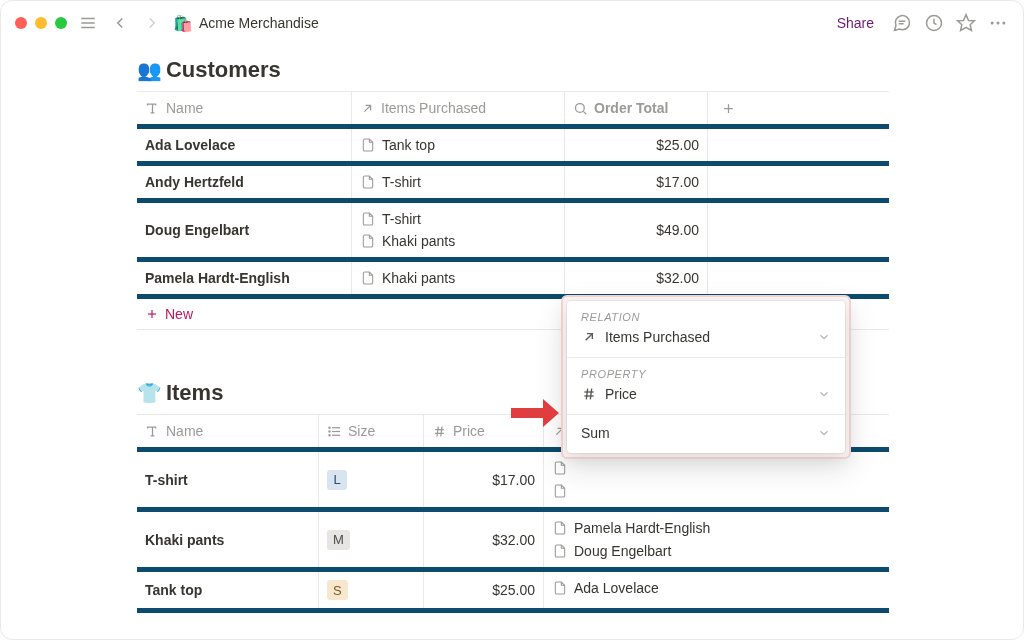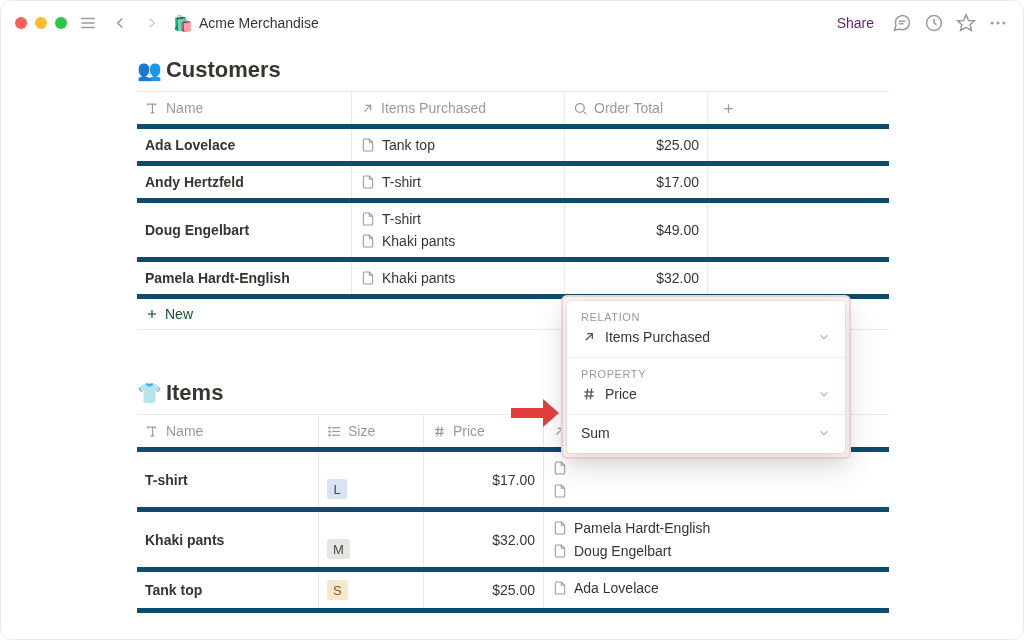--- a/index.html
+++ b/index.html
@@ -82,39 +82,39 @@
       border-right: 1px solid #e9e9e7;
     }
     .thead .cell { color: #9b9a97; font-weight: 400; gap: 6px; }
     .trow .cell { font-weight: 600; }
     .trow .cell.normal { font-weight: 400; }
     .thead .cell svg, .trow .cell svg { flex-shrink: 0; }
     .col-name { width: 215px; }
     .col-items { width: 213px; flex-direction: column; align-items: flex-start; gap: 6px; }
     .thead .col-items { flex-direction: row; align-items: center; }
     .col-order { width: 143px; justify-content: flex-end; }
-    .thead .col-order { justify-content: flex-start; }
+    .thead .col-order { justify-content: flex-start; font-weight: bold; }
     .col-plus { width: 40px; border-right: none; justify-content: center; }
     .trow .col-plus { border-right: none; }
     .item-chip { display: flex; align-items: center; gap: 6px; font-weight: 400; }
     .new-row {
       padding: 7px 8px;
-      color: #14532d;
+      color: #be185d;
       font-size: 14px;
       display: flex;
       align-items: center;
       gap: 6px;
       cursor: pointer;
       border-bottom: 1px solid #e9e9e7;
       text-align: center;
     }
 
     
     .col-iname { width: 182px; }
-    .col-size { width: 105px; align-items: flex-end; }
+    .col-size { width: 105px; }
     .col-price { width: 120px; justify-content: flex-end; }
     .thead .col-price { justify-content: flex-start; }
     .col-purch { width: 256px; border-right: none; flex-direction: column; align-items: flex-start; gap: 7px; }
     .thead .col-purch { flex-direction: row; align-items: center; }
     .size-chip {
       display: inline-flex;
       align-items: center;
       justify-content: center;
       height: 20px;
       min-width: 20px;
@@ -149,20 +149,21 @@
       padding: 10px 14px 12px;
       border-bottom: 1px solid #eeece9;
     }
     .pop-sec:last-child { border-bottom: none; }
     .pop-label {
       font-size: 11px;
       letter-spacing: 0.6px;
       color: #9b9a97;
       font-weight: 500;
       margin-bottom: 6px;
+      font-style: italic;
     }
     .pop-row {
       display: flex;
       align-items: center;
       gap: 8px;
       font-size: 14px;
       color: #37352f;
       cursor: pointer;
     }
     .pop-row .chev { margin-left: auto; color: #b6b5b3; }

